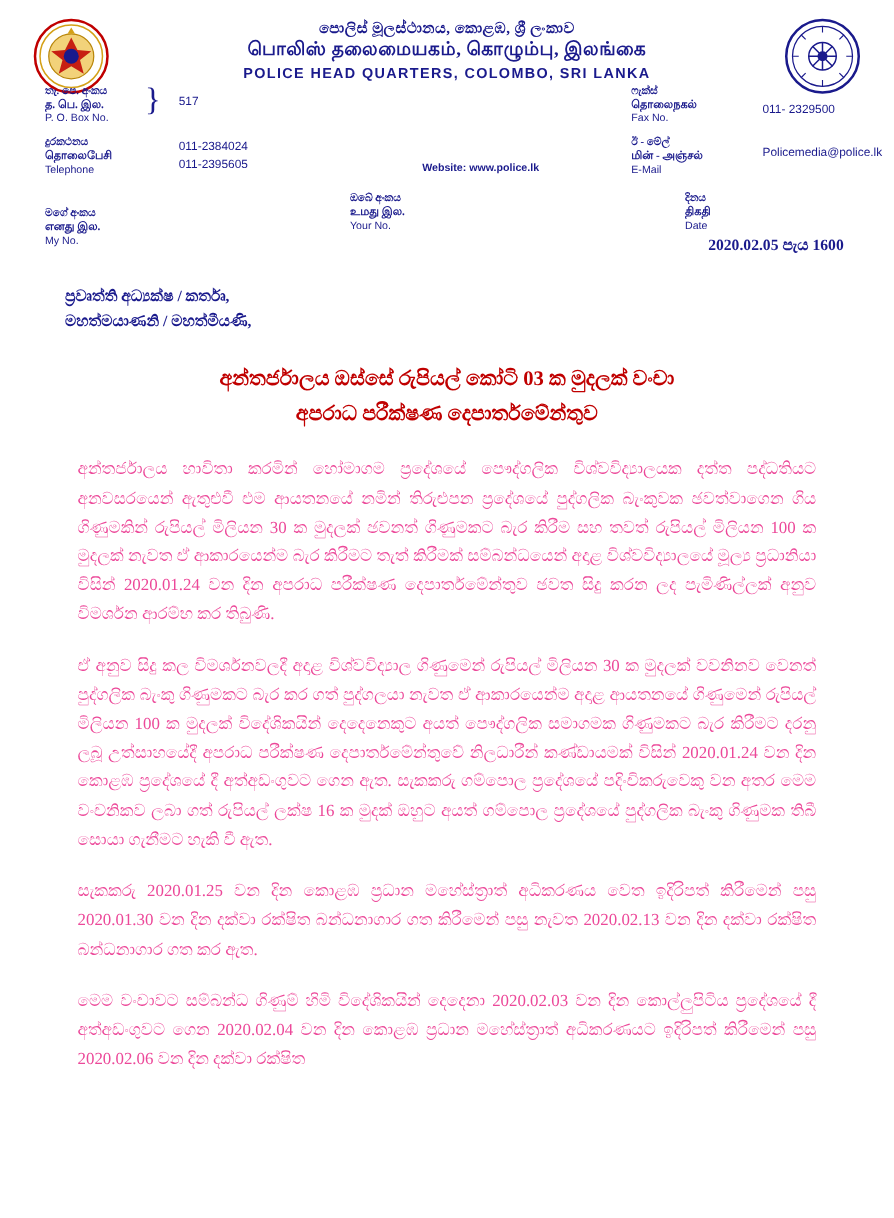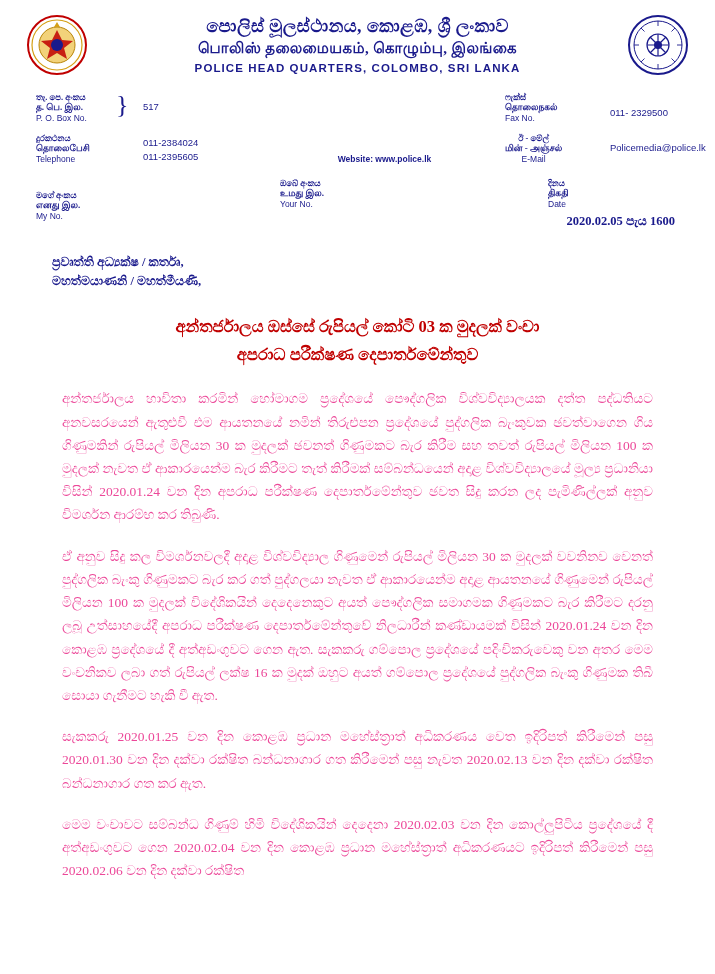--- a/index.html
+++ b/index.html
@@ -30,21 +30,21 @@
   .crest-left { left: 26px; }
   .crest-right { right: 26px; }
 
   .crest svg { display: block; }
 
   .header-titles {
     text-align: center;
     margin: 0 100px;
   }
   .header-titles .ln1 {
-    font-size: 18px;
+    font-size: 12px;
     font-weight: bold;
     color: #1a1a8c;
     letter-spacing: .4px;
     line-height: 1.35;
   }
   .header-titles .ln2 {
     font-size: 15px;
     font-weight: bold;
     color: #1a1a8c;
     letter-spacing: .4px;
@@ -54,21 +54,20 @@
     font-size: 11.5px;
     font-weight: bold;
     color: #1a1a8c;
     letter-spacing: 1.1px;
     margin-top: 3px;
     font-family: "Liberation Sans", sans-serif;
   }
 
   
   .refblock {
-    margin-top: 16px;
     position: relative;
     height: 118px;
     font-size: 8.5px;
   }
   .rf {
     position: absolute;
     line-height: 1.25;
   }
   .rf .si { font-size: 8.5px; font-weight: bold; display: block; }
   .rf .ta { font-size: 9px; font-weight: bold; display: block; }
@@ -187,21 +186,21 @@
     <div class="rfval" style="left:610px; top:16px;">011- 2329500</div>
 
     <div class="rf" style="left:36px; top:43px;">
       <span class="si">දුරකථනය</span>
       <span class="ta">தொலைபேசி</span>
       <span class="en">Telephone</span>
     </div>
     <div class="rfval" style="left:143px; top:46px;">011-2384024</div>
     <div class="rfval" style="left:143px; top:60px;">011-2395605</div>
 
-    <div class="rf" style="left:505px; top:43px;text-align:center;">
+    <div class="rf" style="left:505px; top:43px;">
       <span class="si">ඊ - මේල්</span>
       <span class="ta">மின் - அஞ்சல்</span>
       <span class="en">E-Mail</span>
     </div>
     <div class="rfval" style="left:610px; top:51px;">Policemedia@police.lk</div>
 
     <div class="website">Website: www.police.lk</div>
 
     <div class="rf" style="left:36px; top:100px;">
       <span class="si">මගේ අංකය</span>

